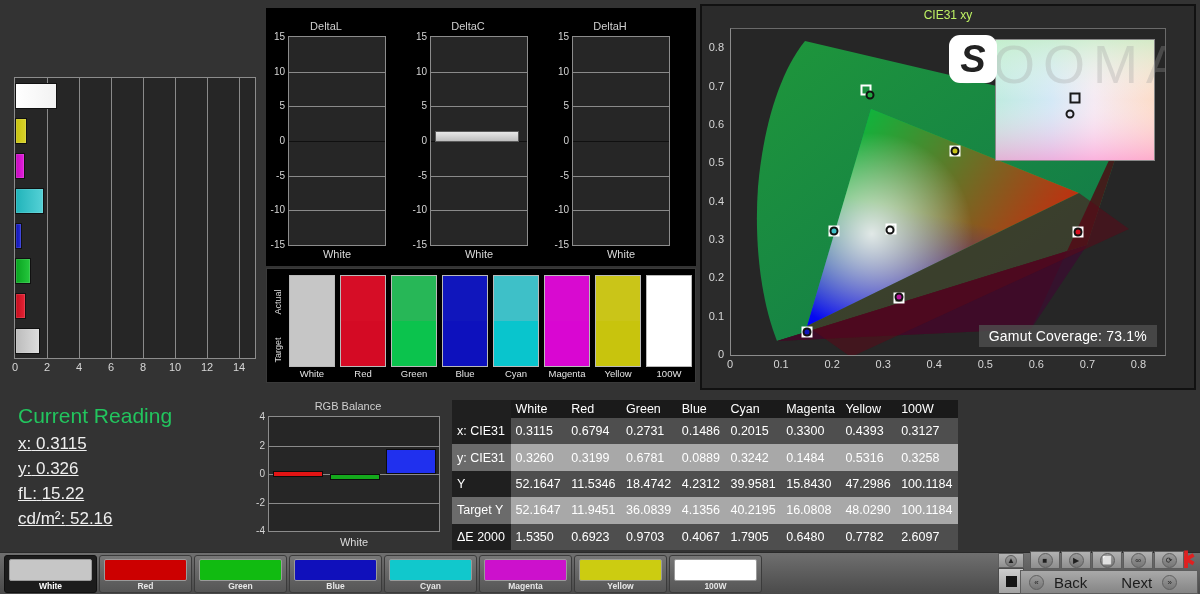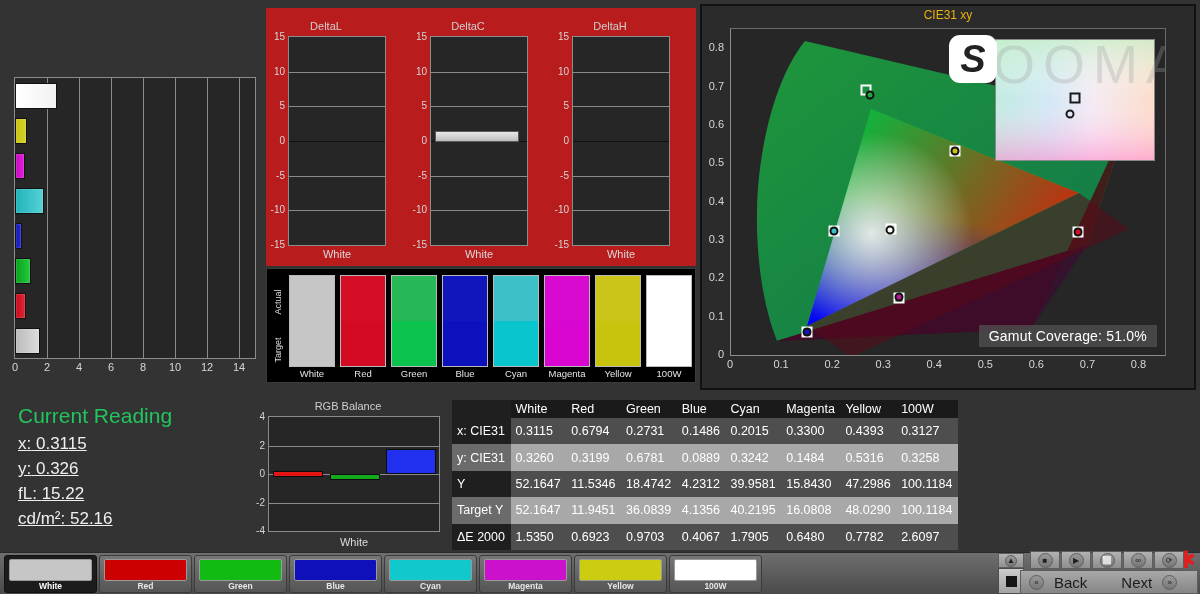--- a/index.html
+++ b/index.html
@@ -49,21 +49,21 @@
   }
   #deltaE-xaxis span {
     position: absolute; font-size: 11px; color: #d8d8d8;
     transform: translateX(-50%); top: 2px;
   }
 
   
   #delta-strip {
     position: absolute; left: 266px; top: 8px;
     width: 430px; height: 258px;
-    background: #b91c1c;
+    background: #000000;
   }
   .mini-chart { position: absolute; top: 12px; width: 120px; height: 246px; }
   .mini-plot {
     position: absolute; left: 22px; top: 16px;
     width: 98px; height: 210px;
     background: #262626; border: 1px solid #8c8c8c;
   }
   .hgrid { position: absolute; left: 0; right: 0; height: 1px; background: #8a8a8a; }
   .mini-yaxis { position: absolute; left: 0; top: 16px; width: 22px; height: 210px; }
   .mini-yaxis span {
@@ -108,21 +108,21 @@
   }
 
   
   #cie-panel {
     position: absolute; left: 700px; top: 4px;
     width: 496px; height: 386px;
     background: #2b2b2b; border: 2px solid #111;
   }
   #cie-title {
     position: absolute; top: 2px; left: 0; width: 100%;
-    text-align: center; font-size: 12px; color: #eab308;
+    text-align: center; font-size: 12px; color: #bef264;
   }
   #cie-plot {
     position: absolute; left: 28px; top: 22px;
     width: 436px; height: 328px;
     border-left: 1px solid #8c8c8c; border-bottom: 1px solid #8c8c8c;
     border-top: 1px solid #6a6a6a; border-right: 1px solid #6a6a6a;
     background: #262626; overflow: hidden;
   }
   #cie-ylab { position: absolute; left: 0; top: 22px; width: 26px; height: 328px; }
   #cie-ylab span {
@@ -551,21 +551,21 @@
         </svg>
         <div style="position:absolute;left:50%;top:48%;transform:translate(-50%,-50%);width:11px;height:11px;border:2px solid #1a1a1a;"></div>
         <div style="position:absolute;left:47%;top:62%;transform:translate(-50%,-50%);width:9px;height:9px;border-radius:50%;border:2px solid #1a1a1a;"></div>
       </div>
 
       <div id="watermark">SOOMAL</div>
       <div id="logo-badge">S</div>
 
       <div id="gamut-badge">
         <span>Gamut Coverage:</span>
-        <span>51.0%</span>
+        <span>73.1%</span>
       </div>
     <div class="cie-target-sq" style="left: 135.306px; top: 61.3647px;"></div><div class="cie-actual-ci" style="left: 139.442px; top: 65.9287px; background: rgb(31, 168, 63);"></div><div class="cie-target-sq" style="left: 224.301px; top: 122.116px;"></div><div class="cie-actual-ci" style="left: 224.301px; top: 122.116px; background: rgb(201, 195, 24);"></div><div class="cie-target-sq" style="left: 102.884px; top: 201.66px;"></div><div class="cie-actual-ci" style="left: 102.884px; top: 201.66px; background: rgb(62, 192, 200);"></div><div class="cie-target-sq" style="left: 159.661px; top: 199.819px;"></div><div class="cie-actual-ci" style="left: 159.048px; top: 200.969px; background: rgb(255, 255, 255);"></div><div class="cie-target-sq" style="left: 346.894px; top: 203.309px;"></div><div class="cie-actual-ci" style="left: 346.894px; top: 203.309px; background: rgb(214, 16, 31);"></div><div class="cie-target-sq" style="left: 168.494px; top: 269.084px;"></div><div class="cie-actual-ci" style="left: 167.984px; top: 268.471px; background: rgb(182, 24, 156);"></div><div class="cie-target-sq" style="left: 75.8734px; top: 302.988px;"></div><div class="cie-actual-ci" style="left: 75.8734px; top: 302.988px; background: rgb(16, 22, 188);"></div></div>
   </div>
 
   <div id="reading">
     <h2>Current Reading</h2>
     <div class="line">
       <span>x:</span>
       <span>0.3115</span>
     </div>

